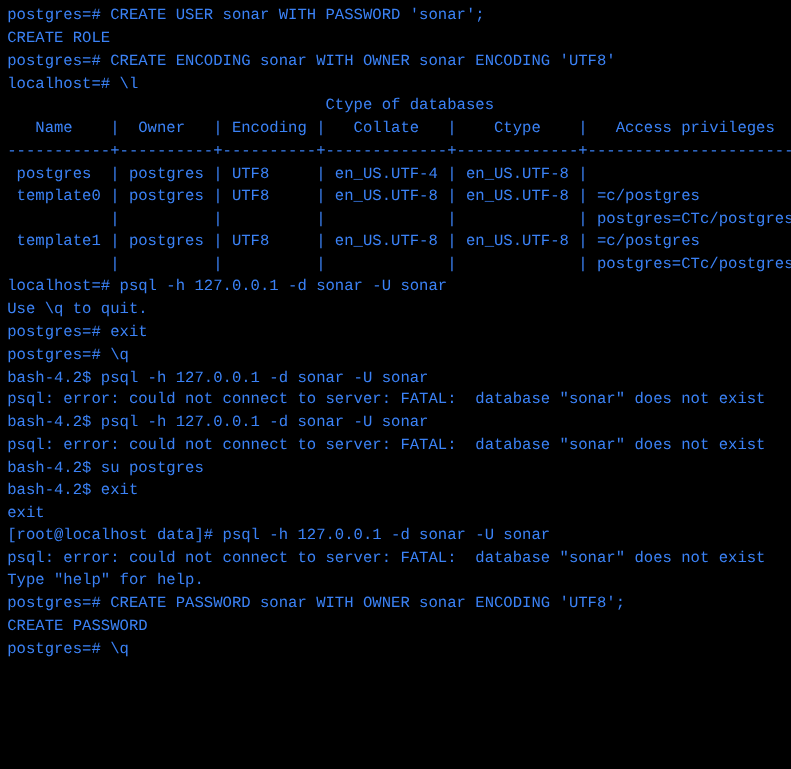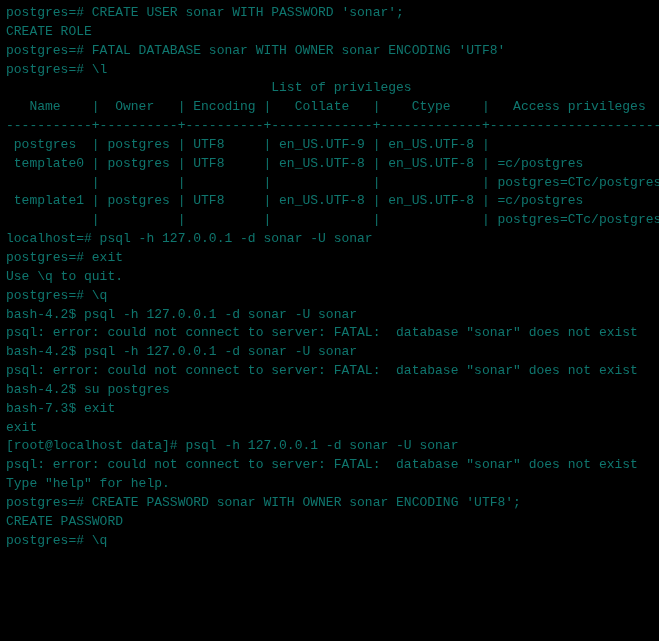--- a/index.html
+++ b/index.html
@@ -21,55 +21,55 @@
     .terminal {
       background-color: #000000;
       padding: 4px 6px;
       width: 659px;
       min-height: 641px;
     }
 
     .line {
       white-space: pre;
       line-height: 1.45;
-      color: #0f766e;
+      color: #3b82f6;
     }
 
     @keyframes blink {
       50% { opacity: 0; }
     }
   </style>
 </head>
 <body>
 
 <div class="terminal">
   <div id="terminal-lines">
       <div class="line">postgres=# CREATE USER sonar WITH PASSWORD 'sonar';</div>
       <div class="line">CREATE ROLE</div>
-      <div class="line">postgres=# FATAL DATABASE sonar WITH OWNER sonar ENCODING 'UTF8'</div>
-      <div class="line">postgres=# \l</div>
-      <div class="line">                                  List of privileges</div>
+      <div class="line">postgres=# CREATE ENCODING sonar WITH OWNER sonar ENCODING 'UTF8'</div>
+      <div class="line">localhost=# \l</div>
+      <div class="line">                                  Ctype of databases</div>
       <div class="line">   Name    |  Owner   | Encoding |   Collate   |    Ctype    |   Access privileges   </div>
       <div class="line">-----------+----------+----------+-------------+-------------+-----------------------</div>
-      <div class="line"> postgres  | postgres | UTF8     | en_US.UTF-9 | en_US.UTF-8 |                       </div>
+      <div class="line"> postgres  | postgres | UTF8     | en_US.UTF-4 | en_US.UTF-8 |                       </div>
       <div class="line"> template0 | postgres | UTF8     | en_US.UTF-8 | en_US.UTF-8 | =c/postgres          +</div>
       <div class="line">           |          |          |             |             | postgres=CTc/postgres</div>
       <div class="line"> template1 | postgres | UTF8     | en_US.UTF-8 | en_US.UTF-8 | =c/postgres          +</div>
       <div class="line">           |          |          |             |             | postgres=CTc/postgres</div>
       <div class="line"></div>
       <div class="line">localhost=# psql -h 127.0.0.1 -d sonar -U sonar</div>
+      <div class="line">Use \q to quit.</div>
       <div class="line">postgres=# exit</div>
-      <div class="line">Use \q to quit.</div>
       <div class="line">postgres=# \q</div>
       <div class="line">bash-4.2$ psql -h 127.0.0.1 -d sonar -U sonar</div>
       <div class="line">psql: error: could not connect to server: FATAL:  database "sonar" does not exist</div>
       <div class="line">bash-4.2$ psql -h 127.0.0.1 -d sonar -U sonar</div>
       <div class="line">psql: error: could not connect to server: FATAL:  database "sonar" does not exist</div>
       <div class="line">bash-4.2$ su postgres</div>
-      <div class="line">bash-7.3$ exit</div>
+      <div class="line">bash-4.2$ exit</div>
       <div class="line">exit</div>
       <div class="line">[root@localhost data]# psql -h 127.0.0.1 -d sonar -U sonar</div>
       <div class="line">psql: error: could not connect to server: FATAL:  database "sonar" does not exist</div>
       <div class="line">Type "help" for help.</div>
       <div class="line"></div>
       <div class="line">postgres=# CREATE PASSWORD sonar WITH OWNER sonar ENCODING 'UTF8';</div>
       <div class="line">CREATE PASSWORD</div>
       <div class="line">postgres=# \q</div>
       <div class="line"></div>
     </div>

